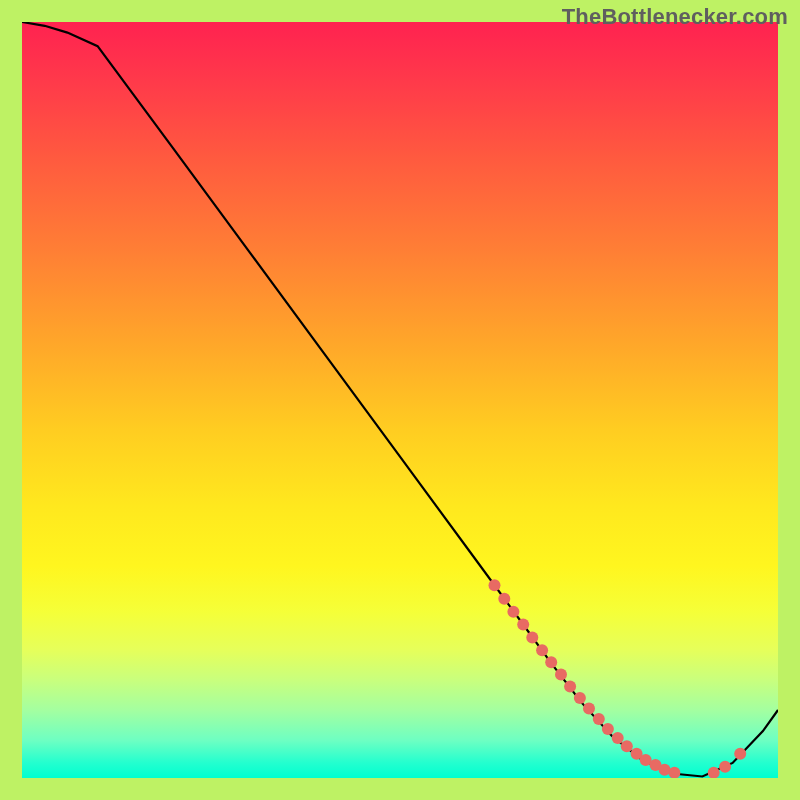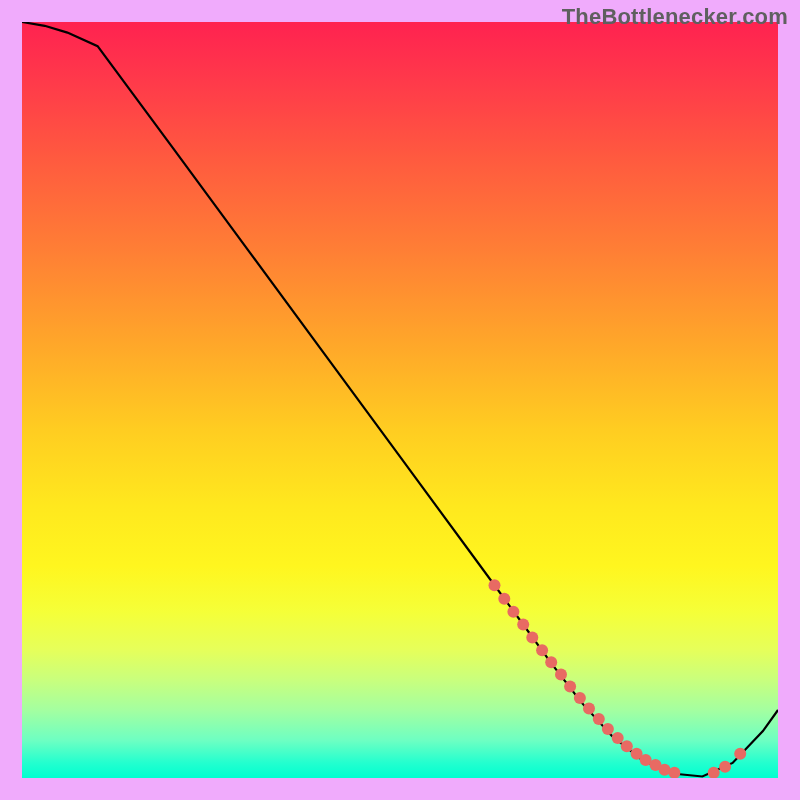--- a/index.html
+++ b/index.html
@@ -8,21 +8,21 @@
     width: 800px;
     height: 800px;
     background: #000;
     font-family: Arial, Helvetica, sans-serif;
     overflow: hidden;
   }
   .frame {
     position: relative;
     width: 800px;
     height: 800px;
-    background: #f0abfc;
+    background: #bef264;
   }
   .watermark {
     position: absolute;
     top: 4px;
     right: 12px;
     font-size: 22px;
     font-weight: 600;
     color: #5f5f5f;
     letter-spacing: 0.2px;
     z-index: 5;

